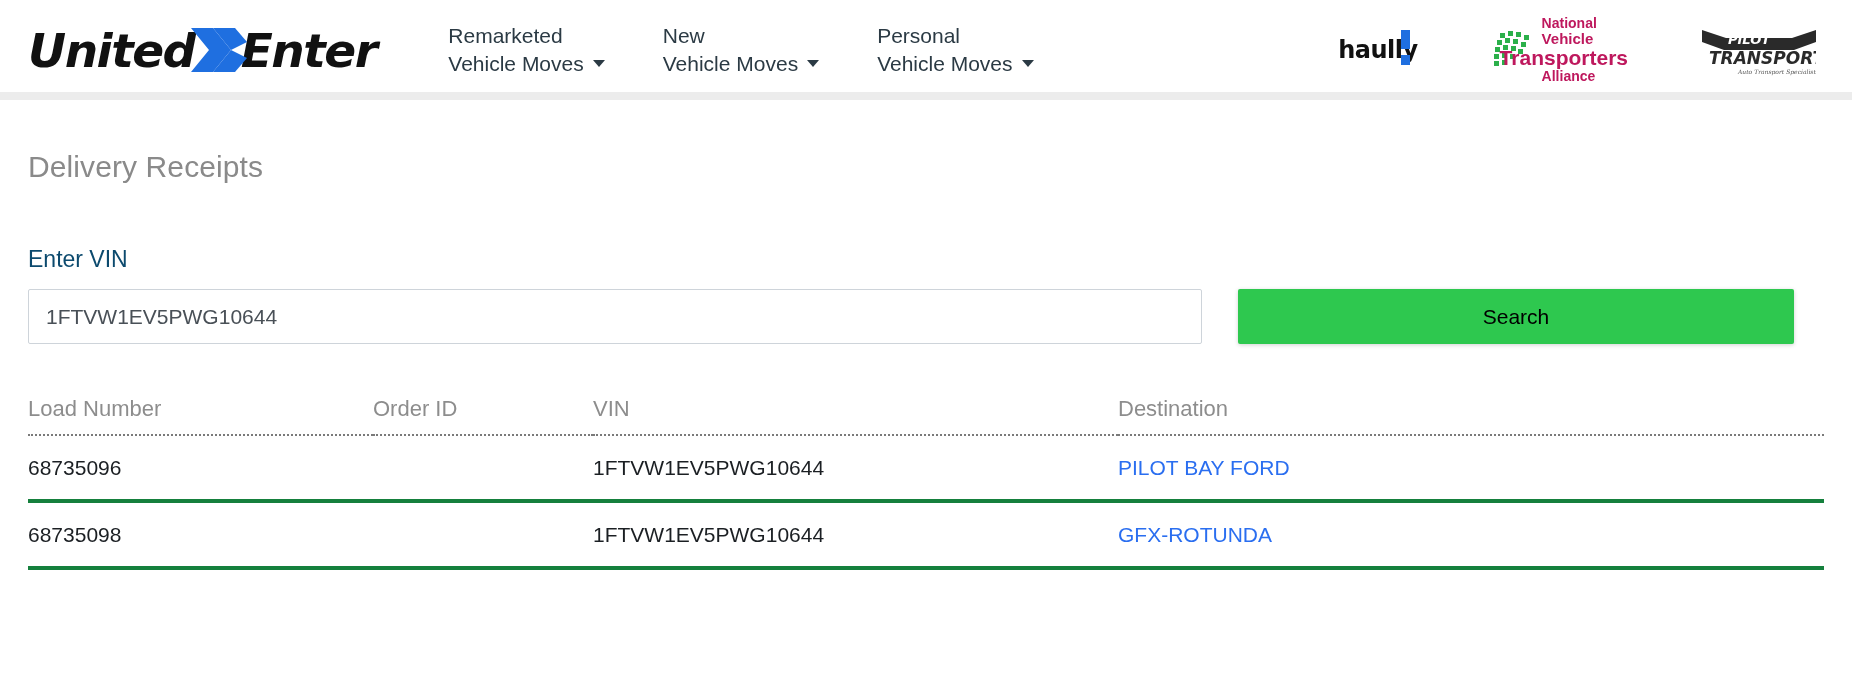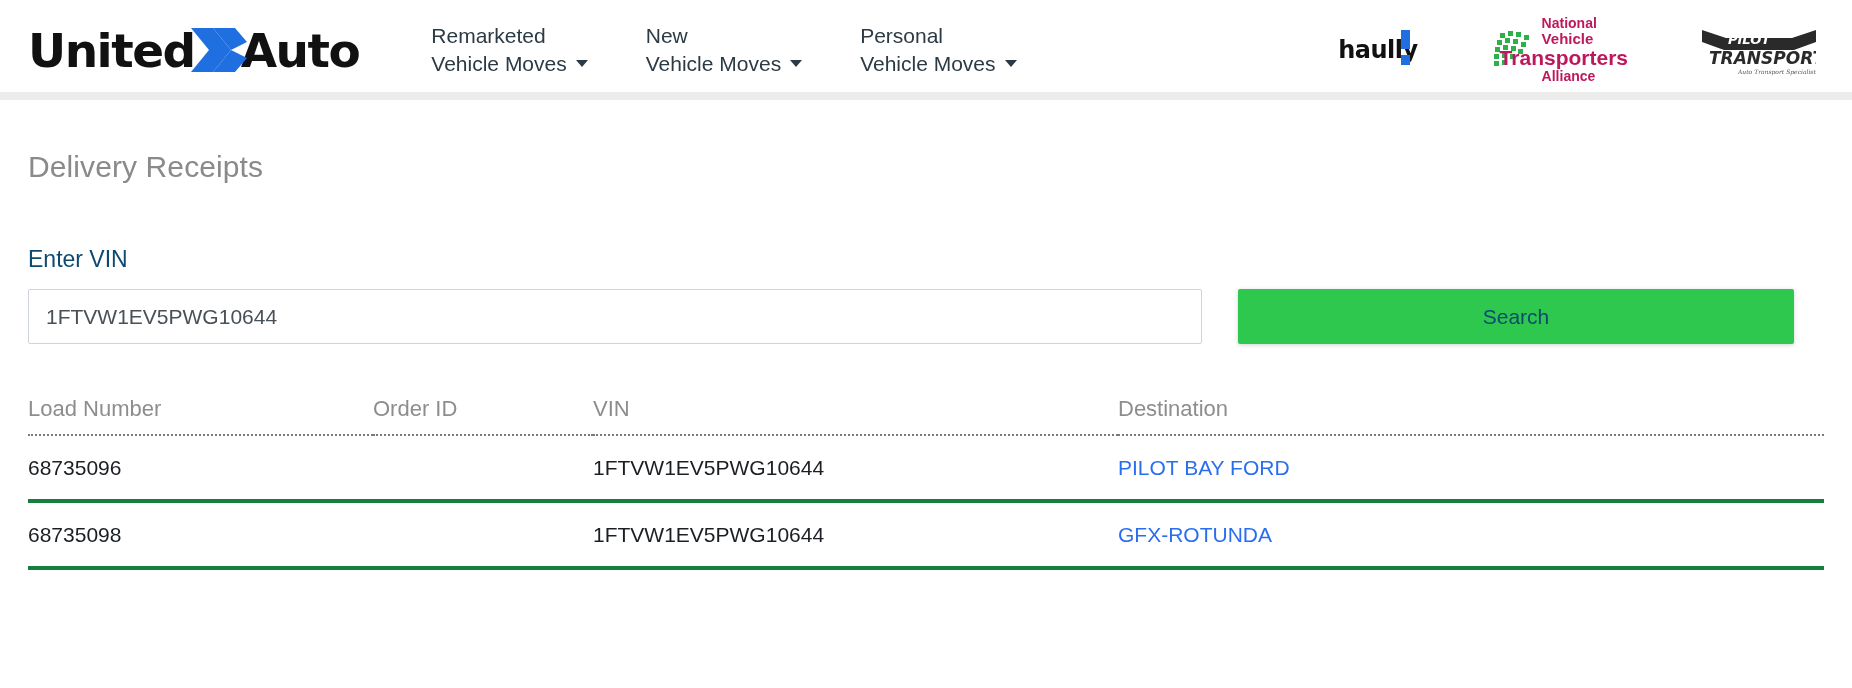--- a/index.html
+++ b/index.html
@@ -40,20 +40,21 @@
     margin-left: 28px;
     display: flex;
     align-items: center;
     height: 56px;
     text-decoration: none;
     flex: 0 0 auto;
   }
   .brand-word {
     font-family: "DejaVu Sans", sans-serif;
     font-weight: bold;
+    font-style: italic;
     font-size: 47px;
     letter-spacing: -1.5px;
     color: #111111;
     line-height: 1;
   }
   .brand-chevrons {
     display: inline-block;
     position: relative;
     width: 56px;
     height: 44px;
@@ -196,21 +197,21 @@
     outline: none;
   }
   .vin-input::placeholder { color: #9aa0a6; }
 
   .search-button {
     width: 556px;
     height: 55px;
     background: #2ec84f;
     border: none;
     border-radius: 2px;
-    color: #0c4a6e;
+    color: #000000;
     font-size: 21px;
     font-family: "Liberation Sans", sans-serif;
     cursor: pointer;
     box-shadow: 0 1px 4px rgba(0,0,0,0.18);
   }
 
   
   .results-table {
     width: 100%;
     border-collapse: collapse;
@@ -251,21 +252,21 @@
 
   <a class="brand-logo" href="#">
     <span class="brand-word">United</span>
     <span class="brand-chevrons">
       <svg width="56" height="44" viewBox="0 0 56 44">
         <polygon points="0,0 22,0 40,22 22,44 0,44 18,22" fill="#1f6fe0"></polygon>
         <polygon points="22,0 44,0 56,14 40,22" fill="#1f6fe0"></polygon>
         <polygon points="40,22 56,30 44,44 22,44" fill="#1f6fe0"></polygon>
       </svg>
     </span>
-    <span class="brand-word">Auto</span>
+    <span class="brand-word">Enter</span>
   </a>
 
   <nav class="main-nav">
     <div class="nav-item">
       <div>Remarketed</div>
       <div class="nav-line2">
         <span>Vehicle Moves</span>
         <span class="caret"></span>
       </div>
     </div>

